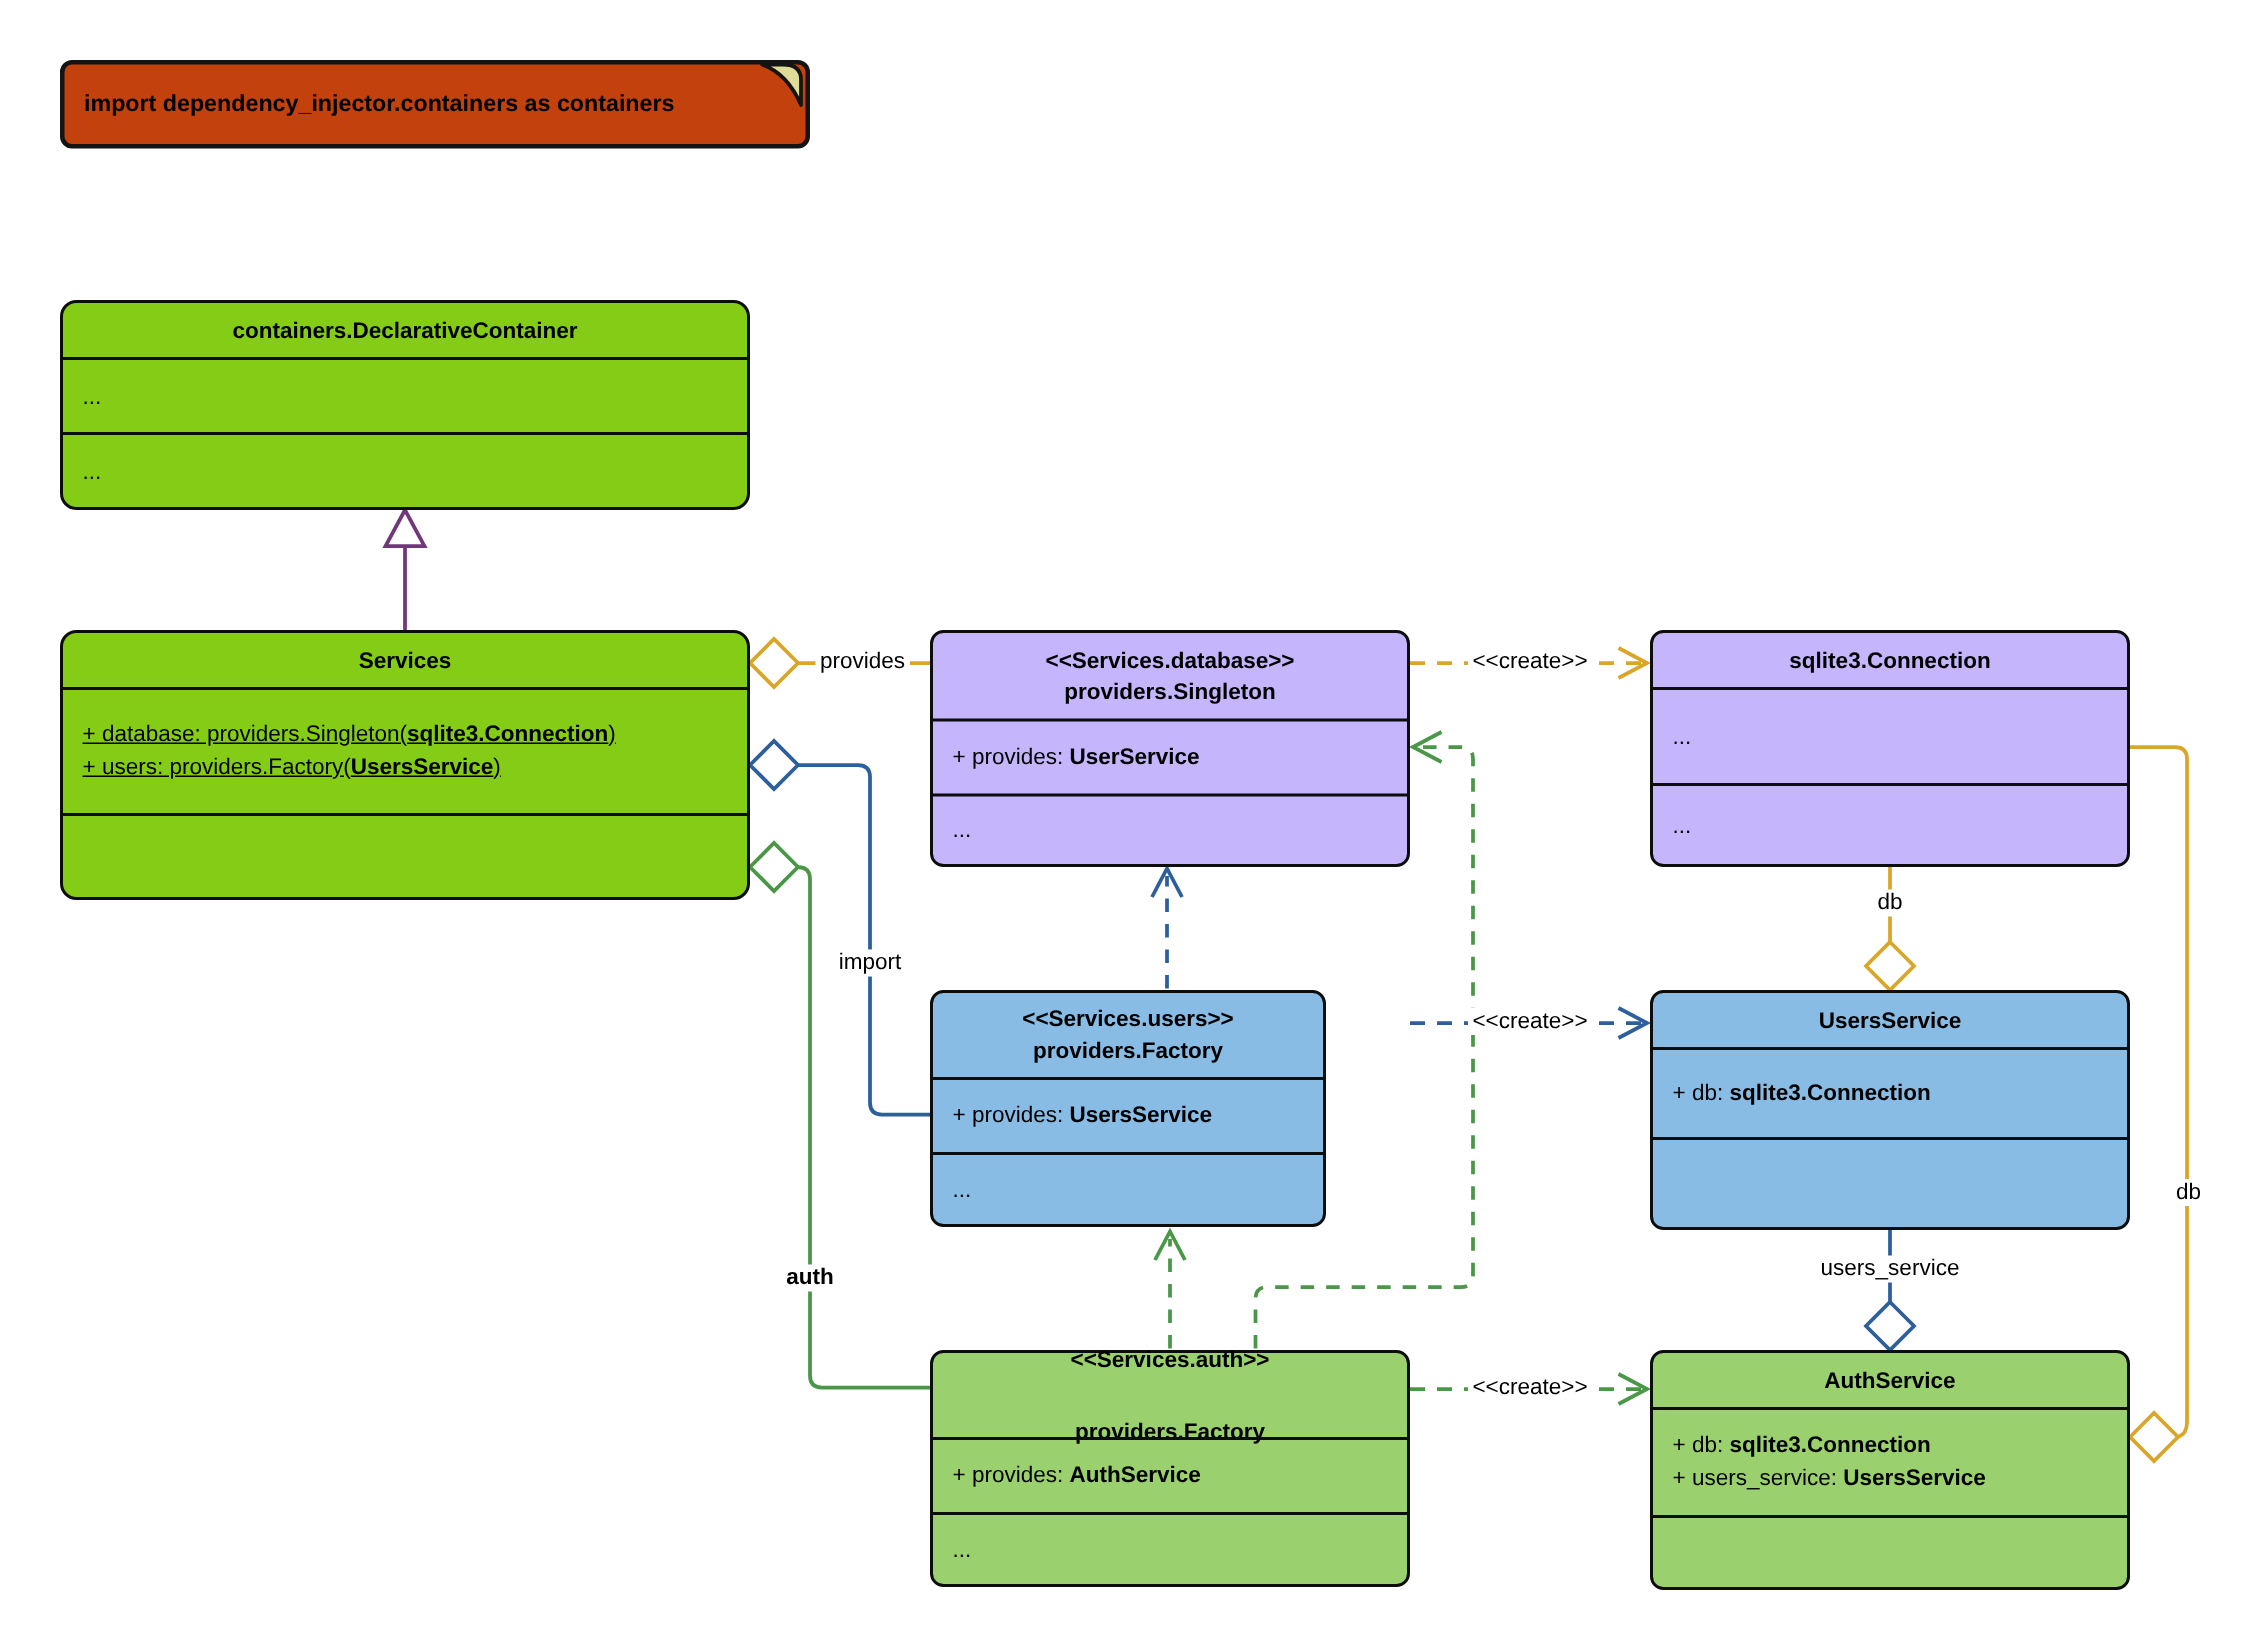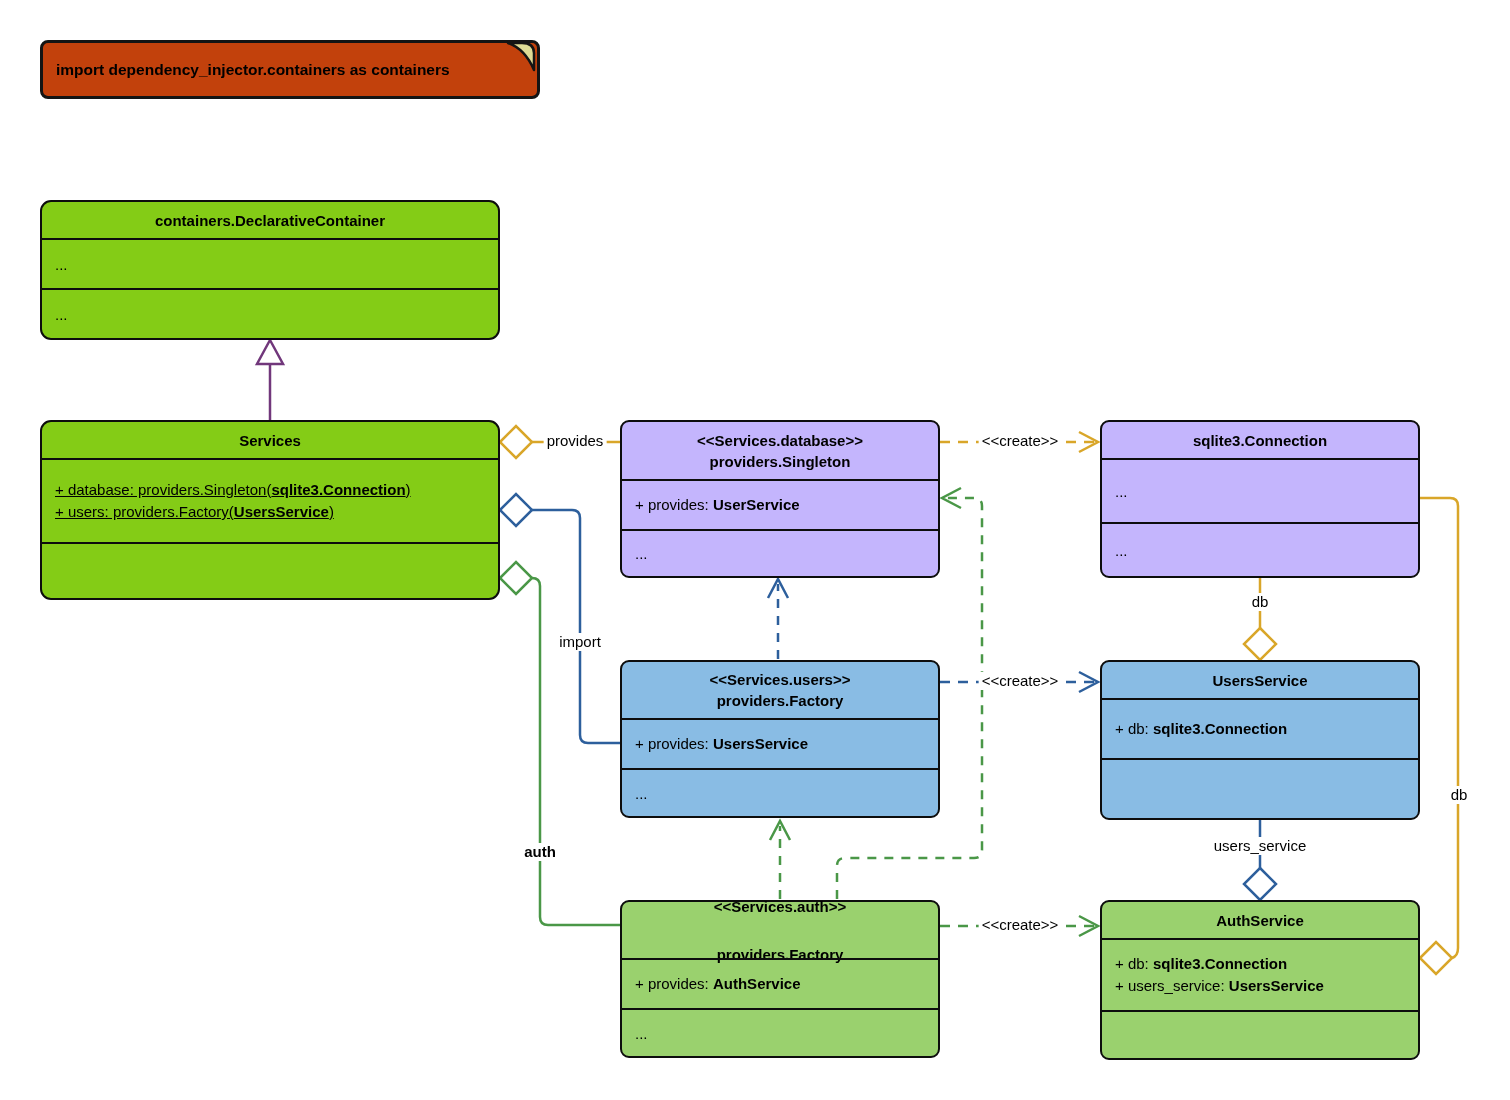--- a/index.html
+++ b/index.html
@@ -121,21 +121,21 @@
   <div class="uml yellow" style="left:1100px; top:420px; width:320px; height:158px;">
     <div class="title" style="height:36px;">sqlite3.Connection</div>
     <div class="comp cellip" style="height:64px;">
       <span>...</span>
     </div>
     <div class="comp cellip grow">
       <span>...</span>
     </div>
   </div>
 
-  <div class="uml blue" style="left:620px; top:660px; width:320px; height:158px;">
+  <div class="uml blue" style="left:620px; top:660px; width:264px; height:158px;">
     <div class="title" style="height:56px;">
       <div>&lt;&lt;Services.users&gt;&gt;</div>
       <div>providers.Factory</div>
     </div>
     <div class="comp cattrs" style="height:50px;">
       <div><span>+ provides: </span><b>UsersService</b></div>
     </div>
     <div class="comp cellip grow">
       <span>...</span>
     </div>

